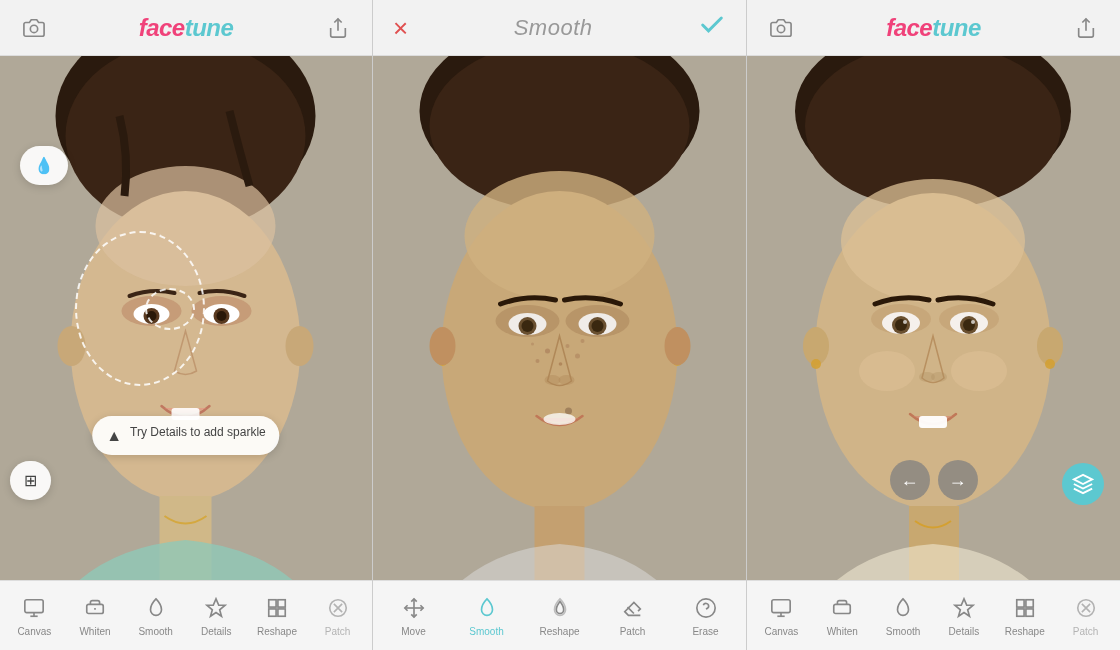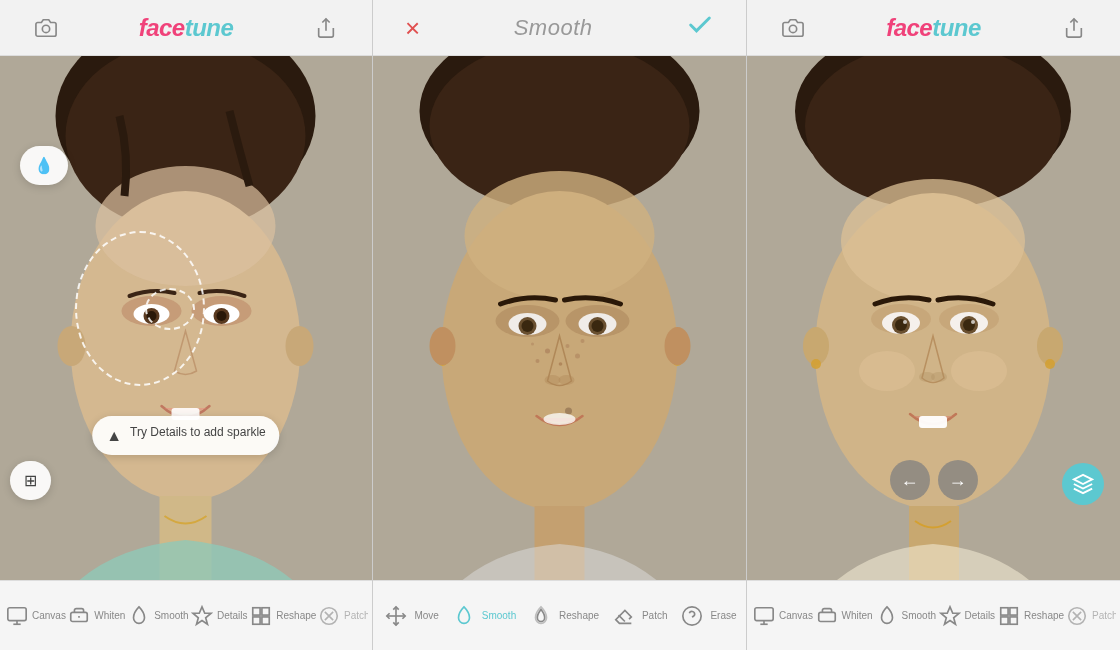--- a/index.html
+++ b/index.html
@@ -33,21 +33,21 @@
       width: 373px;
       background: #ebebeb;
     }
 
     
     .header {
       height: 56px;
       display: flex;
       align-items: center;
       justify-content: space-between;
-      padding: 0 32px;
+      padding: 0 20px;
       background: #f2f2f2;
       border-bottom: 1px solid #ddd;
       flex-shrink: 0;
     }
     .header-smooth-title {
       font-size: 22px;
       font-style: italic;
       font-weight: 400;
       color: #999;
       letter-spacing: 0.5px;
@@ -147,20 +147,21 @@
       border-top: 1px solid #ddd;
       display: flex;
       align-items: center;
       justify-content: space-around;
       flex-shrink: 0;
       padding: 0 4px;
       overflow: hidden;
     }
     .tool-item {
       display: flex;
+      flex-direction: column;
       align-items: center;
       gap: 4px;
       cursor: pointer;
       min-width: 52px;
       padding: 4px 2px;
     }
     .tool-icon {
       font-size: 20px;
       color: #888;
       width: 28px;

